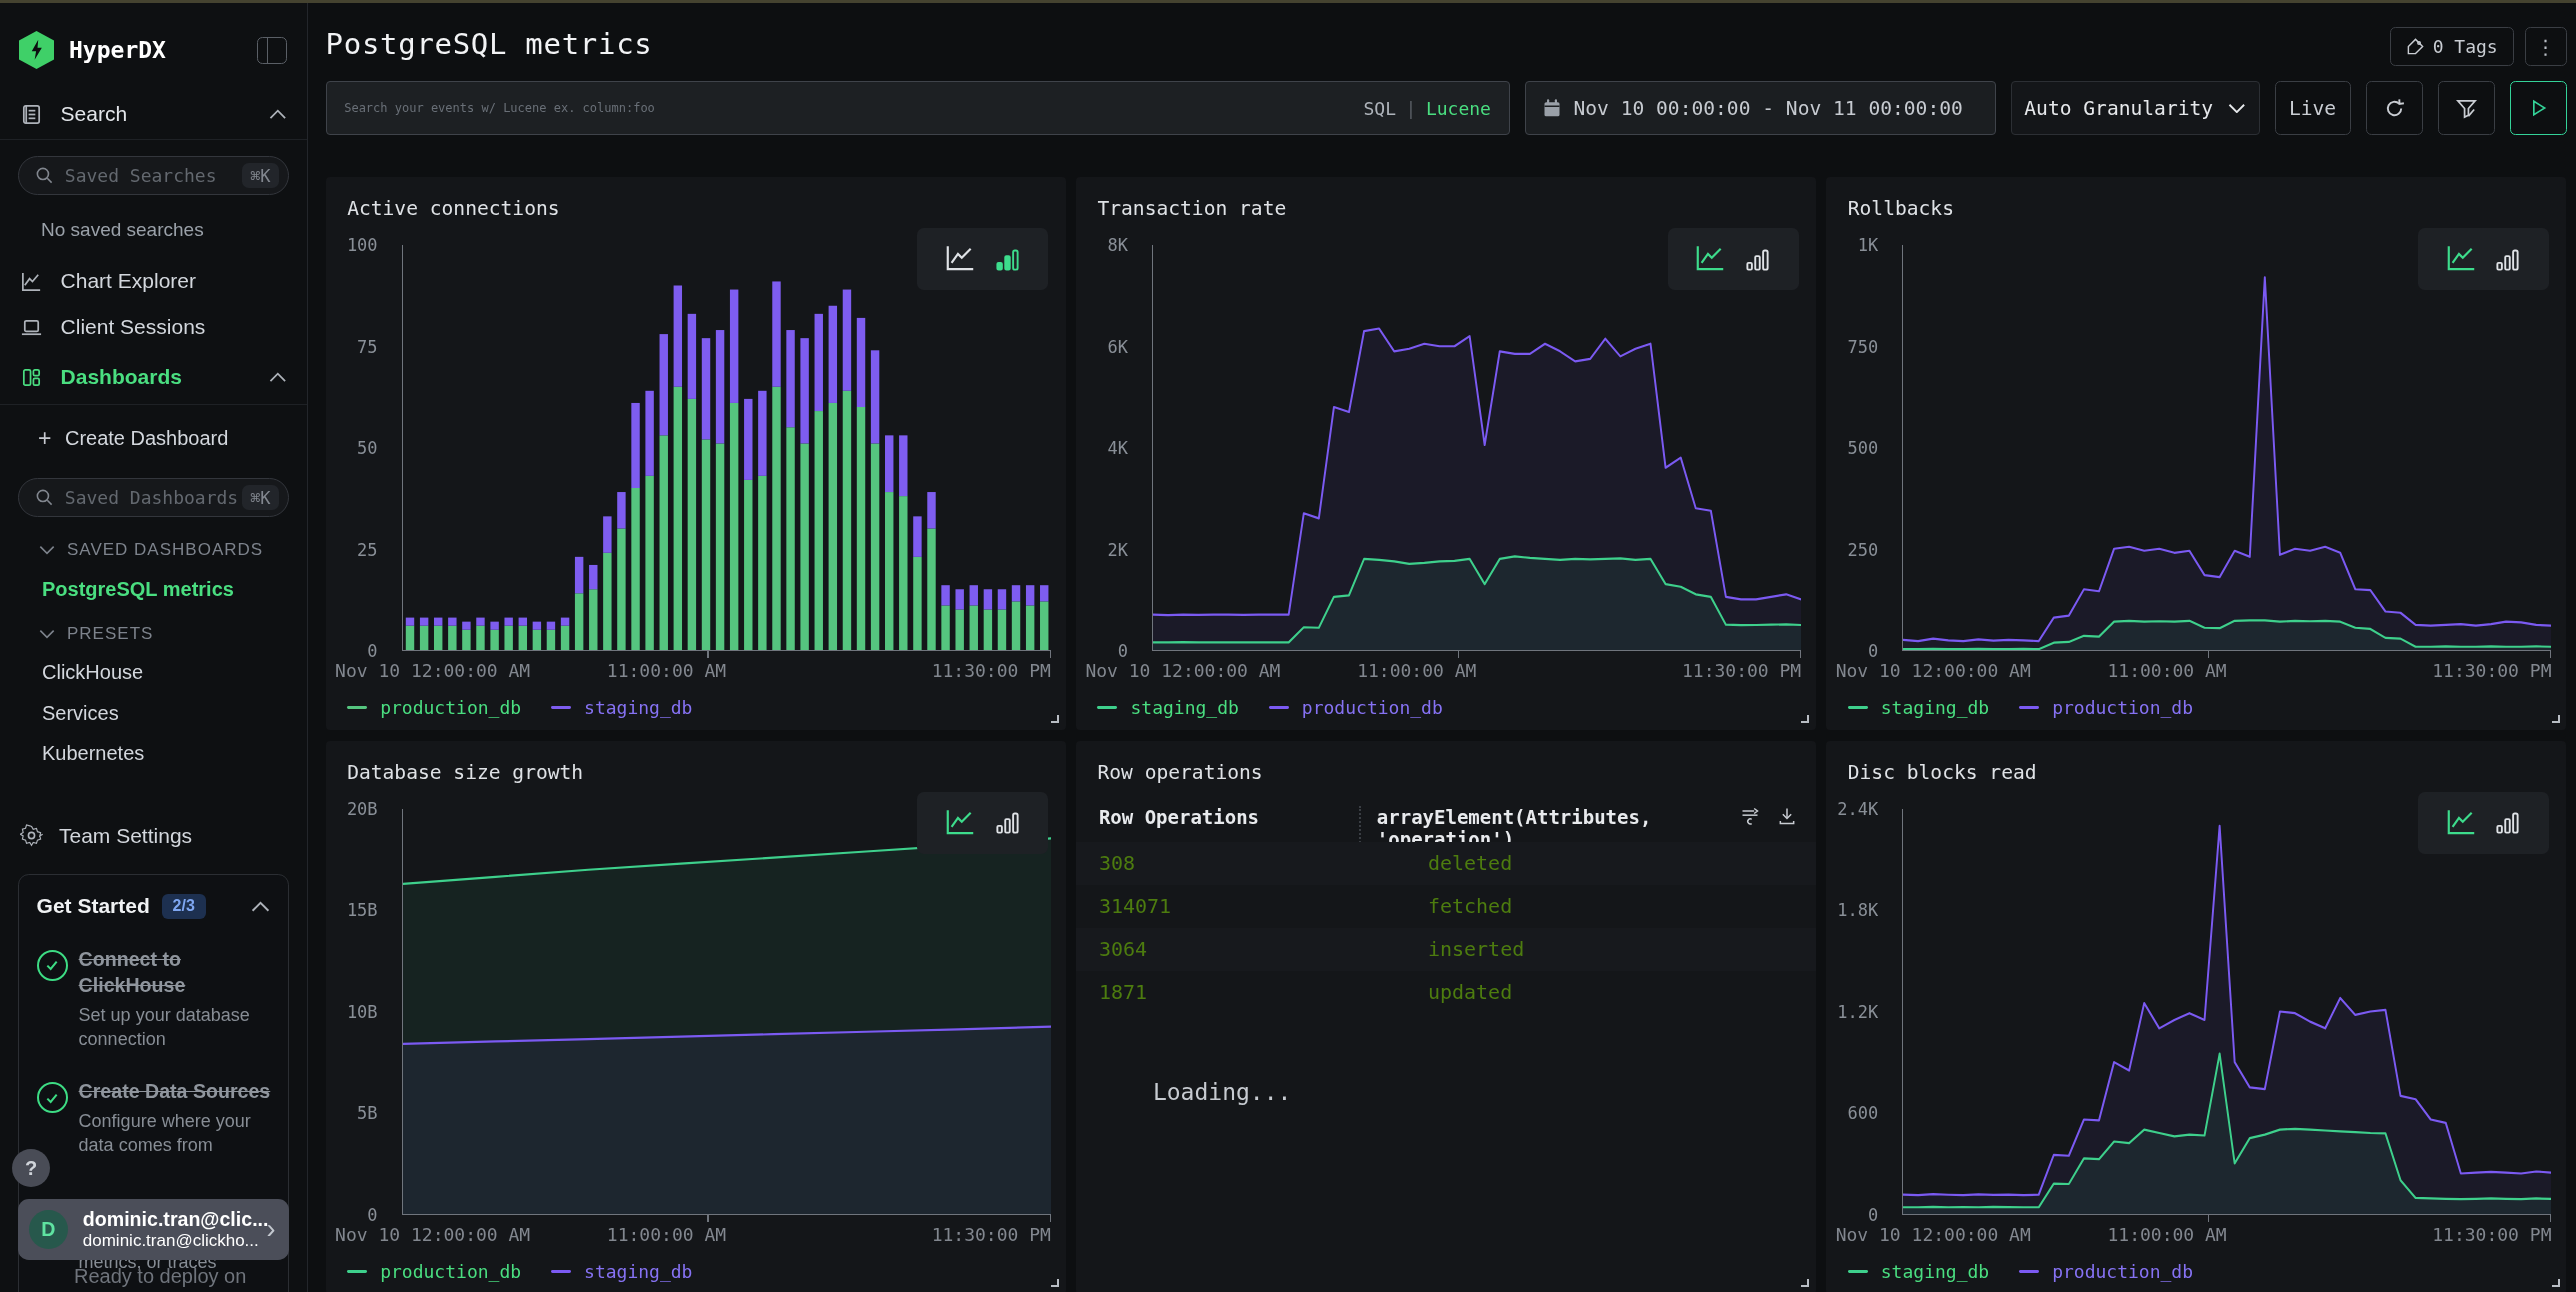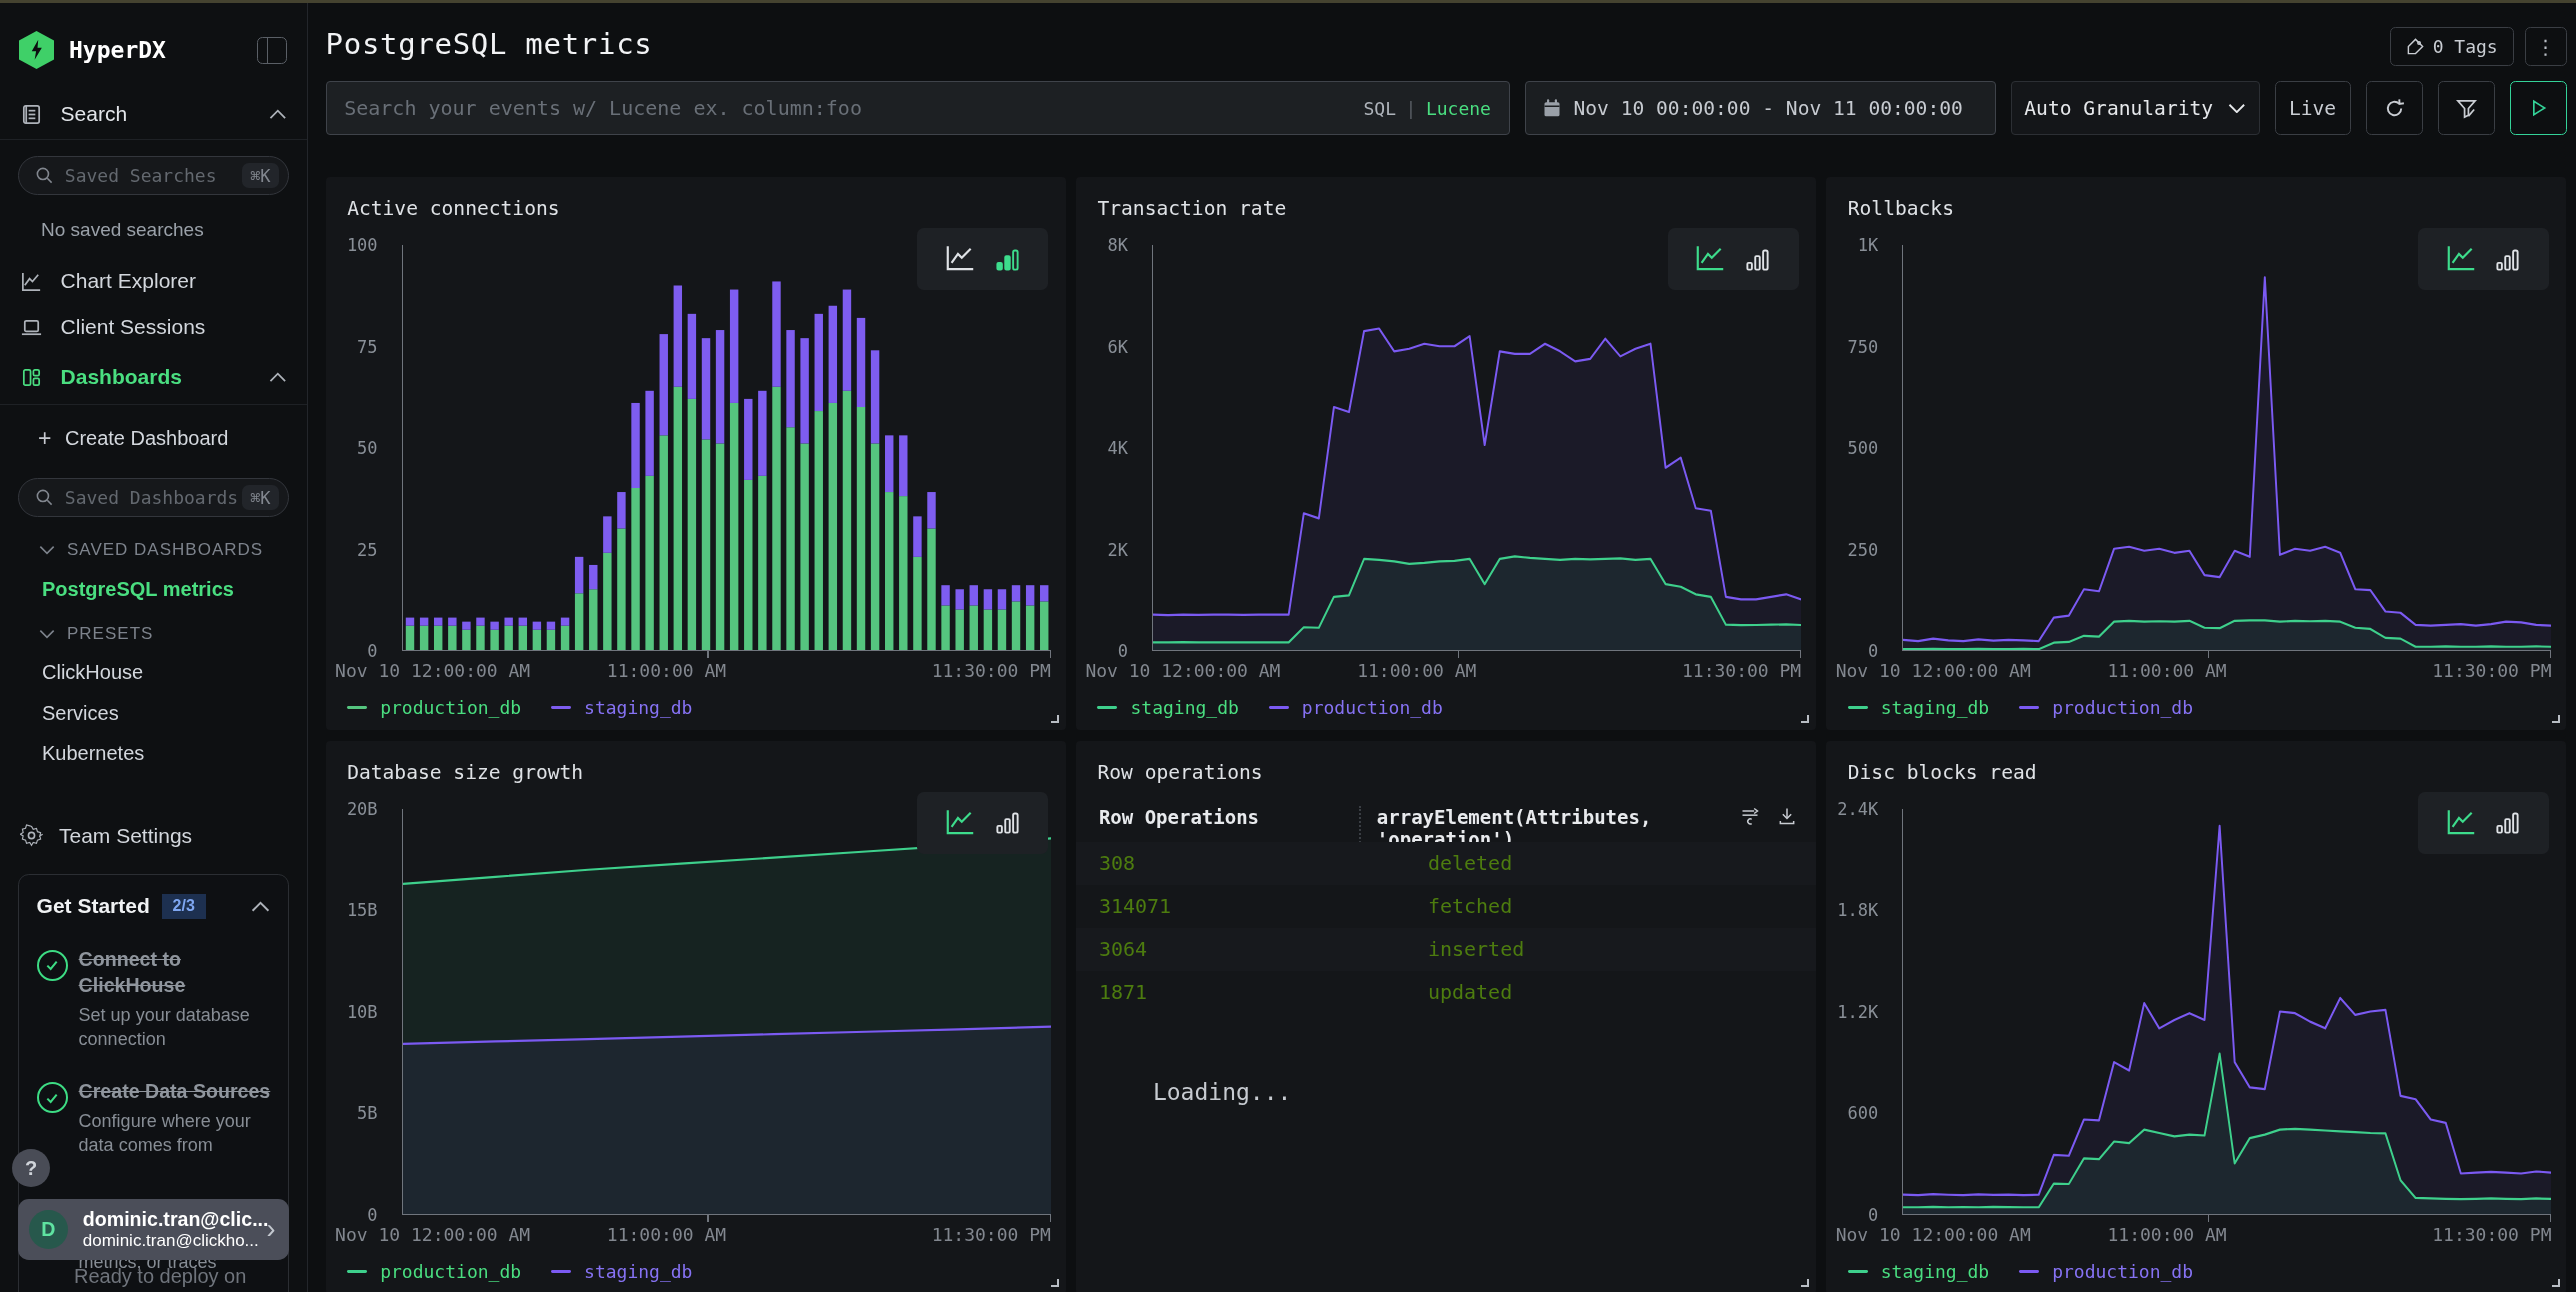--- a/index.html
+++ b/index.html
@@ -32,21 +32,21 @@
   .caps-row { display:flex; align-items:center; padding:23px 0 0 39px; font-size:17px; letter-spacing:1px; color:#7d838c; }
   .caps-row svg { margin-right:12px; }
   .side-link { font-size:20px; padding:17.6px 0 0 42px; color:#d3d7dd; }
   .side-link.green { color:#4ade80; font-weight:bold; }
   .team-row { display:flex; align-items:center; padding:0 20px; height:47px; margin-top:47px; font-size:21px; color:#d3d7dd; }
   .team-row .lbl { margin-left:16px; }
 
   .gs-card { position:absolute; left:18px; right:18px; top:874px; bottom:-13.5px; border:0.7px solid #2b2e33; border-radius:10.8px; padding:19px 17.6px 13.5px 17.6px; background:#0e1013; }
   .gs-head { display:flex; align-items:center; }
   .gs-title { font-size:21px; font-weight:bold; color:#f0f2f4; }
-  .gs-badge { margin-left:12px; background:#1d3050; color:#7fa7f2; font-size:16px; font-weight:bold; border-radius:0; padding:3.4px 10.8px; }
+  .gs-badge { margin-left:12px; background:#1d3050; color:#7fa7f2; font-size:16px; font-weight:bold; border-radius:6px; padding:3.4px 10.8px; }
   .gs-head svg { margin-left:auto; }
   .gs-item { display:flex; margin-top:27px; }
   .gs-ico { width:42px; flex:none; padding-top:4px; }
   .check-circ { width:31px; height:31px; border:2px solid #3ddc84; border-radius:50%; display:flex; align-items:center; justify-content:center; }
   .num-circ { width:30px; height:30px; background:#2a2d33; border-radius:50%; color:#9aa0a8; font-size:17.6px; font-weight:bold; display:flex; align-items:center; justify-content:center; }
   .gs-body { flex:1; }
   .gs-item-title { font-size:19.6px; font-weight:bold; color:#8f959d; line-height:1.35; }
   .gs-item-title.done { text-decoration:line-through; }
   .gs-item-title.todo { color:#c2c7cd; }
   .gs-desc { font-size:18px; color:#878d95; line-height:1.35; margin-top:4px; max-width:210px; }
@@ -65,21 +65,21 @@
   .main { flex:1; padding:0 9.5px 0 17.6px; position:relative; }
   .hdr-row { display:flex; align-items:flex-start; margin-top:27px; }
   .page-title { font-size:29px; color:#f2f3f5; letter-spacing:0.7px; }
   .hdr-right { margin-left:auto; display:flex; gap:10.8px; }
   .btn { border:1.4px solid #3a3e44; border-radius:5.4px; background:transparent; color:#c9cdd3; font-family:"DejaVu Sans Mono",monospace; display:flex; align-items:center; justify-content:center; }
   .tags-btn { height:39px; padding:0 15px; font-size:18px; gap:8px; }
   .kebab-btn { height:39px; width:42px; font-size:20px; color:#b9bec5; }
 
   .filter-row { display:flex; margin-top:15px; gap:15px; }
   .search-box { flex:1; height:54px; background:#1d2023; border:1.4px solid #3f434a; border-radius:4px; display:flex; align-items:center; padding:0 17.6px; }
-  .search-ph { font-size:20px; color:#696f77; flex:1; }
+  .search-ph { font-size:12px; color:#696f77; flex:1; }
   .lang-sql { font-size:18px; color:#aeb3ba; }
   .lang-sep { font-size:18px; color:#565b62; margin:0 9.5px; }
   .lang-lucene { font-size:18px; color:#4ade80; }
   .date-box { width:471px; height:54px; background:#1b1e21; border:1.4px solid #3f434a; border-radius:4px; display:flex; align-items:center; padding:0 16px; gap:12px; }
   .date-text { font-size:19.6px; color:#c6cad0; }
   .gran-box { width:249px; height:54px; border:1.4px solid #2c2f34; border-radius:4px; background:#141619; display:flex; align-items:center; justify-content:center; gap:15px; font-size:19.6px; color:#e6e8eb; }
   .live-btn { width:76px; height:54px; font-size:19.6px; }
   .icon-btn { width:57px; height:54px; }
   .play-btn { width:57px; height:54px; border-color:#34d399; }
 

